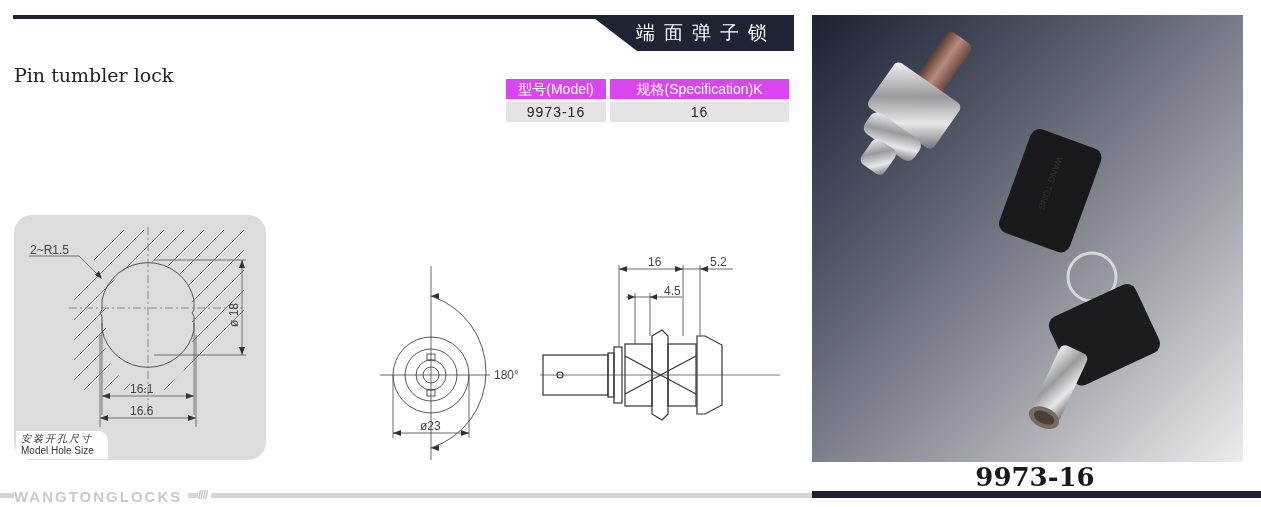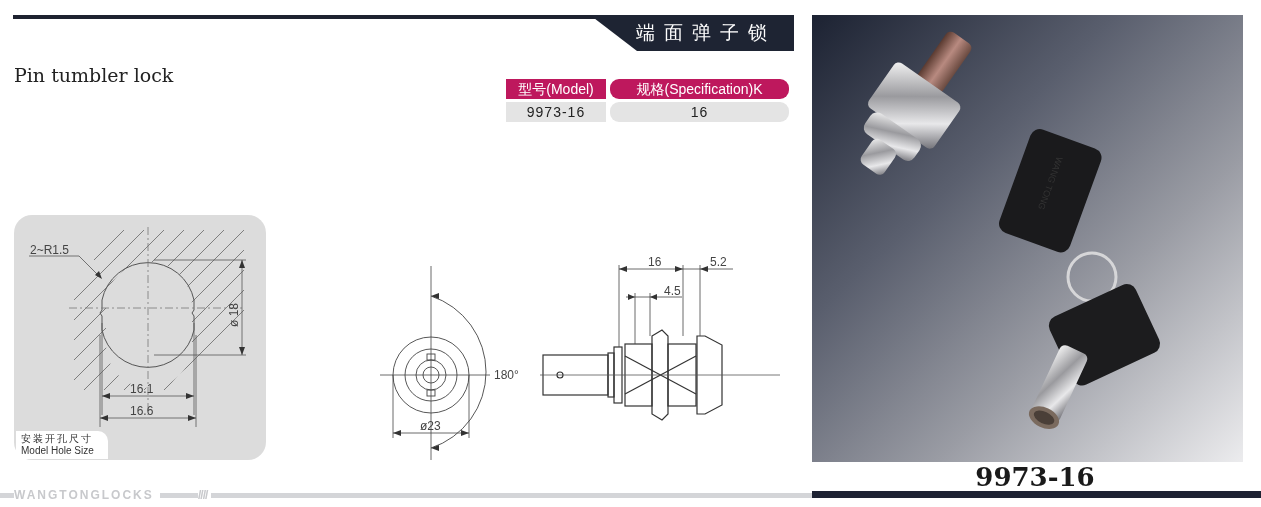--- a/index.html
+++ b/index.html
@@ -4,31 +4,31 @@
 <style>
   html,body{margin:0;padding:0;background:#fff;}
   body{width:1261px;height:507px;position:relative;overflow:hidden;font-family:"Liberation Sans",sans-serif;}
   .abs{position:absolute;}
   .top-rule{left:13px;top:15px;width:600px;height:4px;background:#1e2230;}
   .banner{left:590px;top:15px;width:204px;height:36px;background:#1e2433;clip-path:polygon(0 0,100% 0,100% 100%,47px 100%);}
   .banner-text{left:636px;top:20px;width:160px;color:#fff;font-size:19px;letter-spacing:9px;font-family:"DejaVu Sans",sans-serif;}
   .title{left:14px;top:24px;font-family:"DejaVu Serif","Liberation Serif",serif;font-size:19px;color:#222;margin-top:40px;}
   .spec-table{left:506px;top:79px;}
   .spec-table .row{display:flex;gap:4px;margin-bottom:3px;}
-  .hcell{background:#be185d;color:#fff;font-size:14px;height:20px;line-height:20px;text-align:center;}
+  .hcell{background:#d946ef;color:#fff;font-size:14px;height:20px;line-height:20px;text-align:center;}
   .dcell{background:#e4e4e4;color:#222;font-size:14px;height:20px;line-height:20px;text-align:center;letter-spacing:1px;}
   .c1{width:100px;}
-  .c2{width:179px;border-radius:9px;}
+  .c2{width:179px;}
   .hole-panel{left:14px;top:215px;width:252px;height:245px;background:#dcdcdc;border-radius:18px;}
   .hole-caption{left:16px;top:431px;width:92px;height:28px;background:#fff;border-top-right-radius:10px;font-size:10px;line-height:12px;color:#333;padding:2px 0 0 5px;box-sizing:border-box;}
   .photo{left:812px;top:15px;width:431px;height:447px;background:linear-gradient(135deg,#1c2232 0%,#5a5f6e 35%,#9a9ca4 65%,#ececee 100%);overflow:hidden;}
   .model-label{left:940px;top:462px;width:190px;text-align:center;font-family:"DejaVu Serif","Liberation Serif",serif;font-weight:bold;font-size:26px;color:#1a1a1a;}
   .bottom-bar-light{left:0;top:493px;width:812px;height:5px;background:#d4d5d8;}
   .bottom-bar-dark{left:812px;top:491px;width:449px;height:7px;background:#1e2233;}
-  .brand{left:14px;top:488px;font-size:12px;font-weight:bold;letter-spacing:2px;color:#c8c9cc;background:#fff;padding-right:6px;text-align:center;}
+  .brand{left:14px;top:488px;font-size:15px;font-weight:bold;letter-spacing:2px;color:#c8c9cc;background:#fff;padding-right:6px;text-align:center;}
   .brand-slashes{left:198px;top:488px;font-size:12px;font-weight:bold;color:#c8c9cc;background:#fff;padding-right:4px;letter-spacing:-1px;}
   svg text{font-family:"Liberation Sans",sans-serif;}
 </style>
 </head>
 <body>
 
 <div class="abs top-rule"></div>
 <div class="abs banner"></div>
 <div class="abs banner-text">端面弹子锁</div>
 <div class="abs title">Pin tumbler lock</div>
@@ -89,21 +89,21 @@
   <line x1="88" y1="181" x2="180" y2="181" stroke="#555" stroke-width="0.8"></line>
   <polygon points="88,181 96,178 96,184" fill="#333"></polygon>
   <polygon points="180,181 172,178 172,184" fill="#333"></polygon>
   <text x="116" y="178" font-size="12" fill="#444">16.1</text>
   <line x1="86" y1="203" x2="182" y2="203" stroke="#555" stroke-width="0.8"></line>
   <polygon points="86,203 94,200 94,206" fill="#333"></polygon>
   <polygon points="182,203 174,200 174,206" fill="#333"></polygon>
   <text x="116" y="200" font-size="12" fill="#444">16.6</text>
 </svg>
 <div class="abs hole-caption">
-  <div style="letter-spacing:2px;">安装开孔尺寸</div>
+  <div style="letter-spacing:2px;font-style:italic;">安装开孔尺寸</div>
   <div>Model Hole Size</div>
 </div>
 
 <svg class="abs" style="left:370px;top:250px;" width="170" height="215">
   <g fill="none" stroke="#444" stroke-width="0.9">
     <circle cx="61" cy="125" r="38"></circle>
     <circle cx="61" cy="125" r="26"></circle>
     <circle cx="61" cy="125" r="15"></circle>
     <circle cx="61" cy="125" r="8"></circle>
     <rect x="57" y="104" width="8" height="6"></rect>

